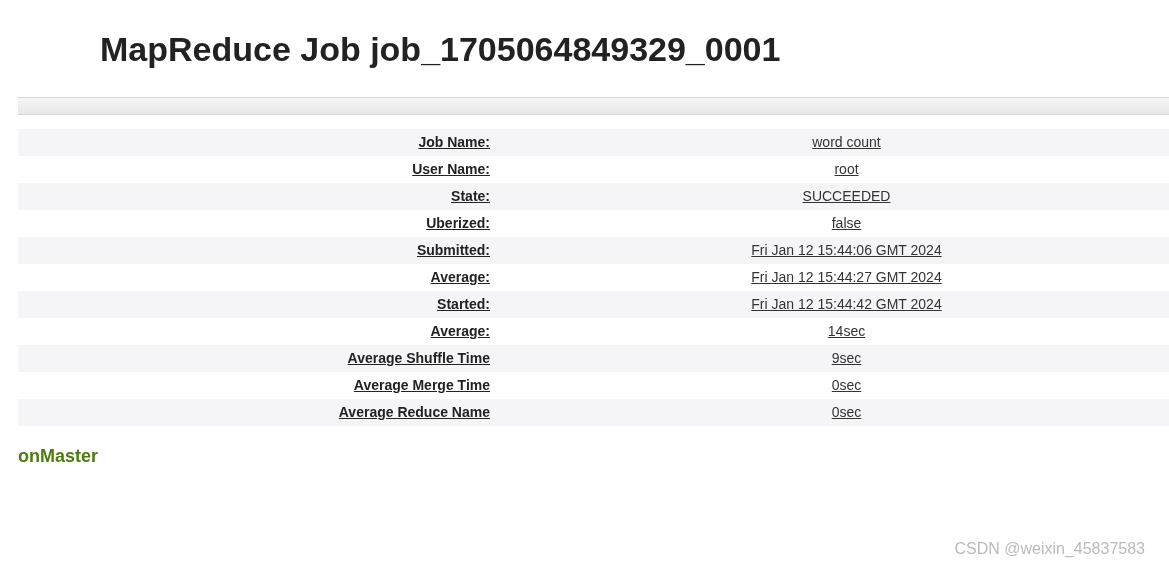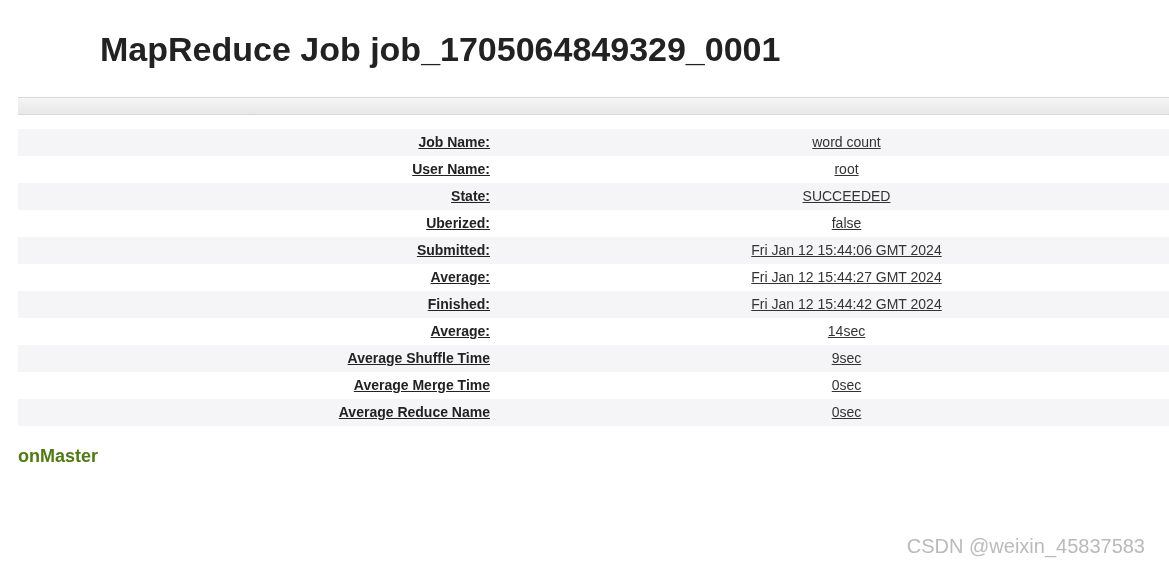--- a/index.html
+++ b/index.html
@@ -61,21 +61,21 @@
     .section-header {
       font-size: 18px;
       font-weight: bold;
       padding: 14px 0 2px 0;
       color: #4d7c0f;
     }
     .watermark {
       position: absolute;
       bottom: 6px;
       right: 18px;
-      font-size: 20px;
+      font-size: 16px;
       color: rgba(130,130,130,0.55);
       font-family: Arial, sans-serif;
       pointer-events: none;
     }
   </style>
 </head>
 <body>
 
 <h1 class="page-title">MapReduce Job job_1705064849329_0001</h1>
 
@@ -101,21 +101,21 @@
       </tr>
       <tr>
         <td class="label">Submitted:</td>
         <td class="value">Fri Jan 12 15:44:06 GMT 2024</td>
       </tr>
       <tr>
         <td class="label">Average:</td>
         <td class="value">Fri Jan 12 15:44:27 GMT 2024</td>
       </tr>
       <tr>
-        <td class="label">Finished:</td>
+        <td class="label">Started:</td>
         <td class="value">Fri Jan 12 15:44:42 GMT 2024</td>
       </tr>
       <tr>
         <td class="label">Average:</td>
         <td class="value">14sec</td>
       </tr>
       <tr>
         <td class="label">Average Shuffle Time</td>
         <td class="value">9sec</td>
       </tr>

